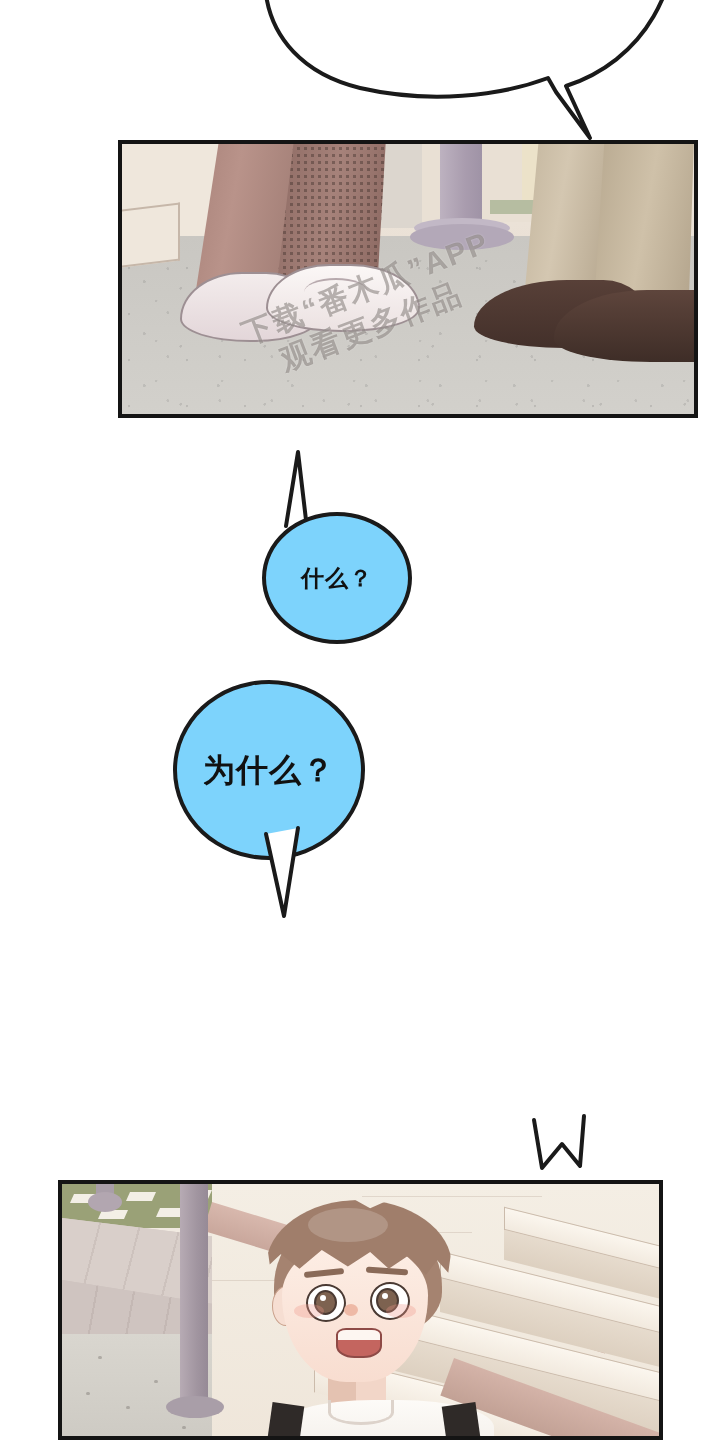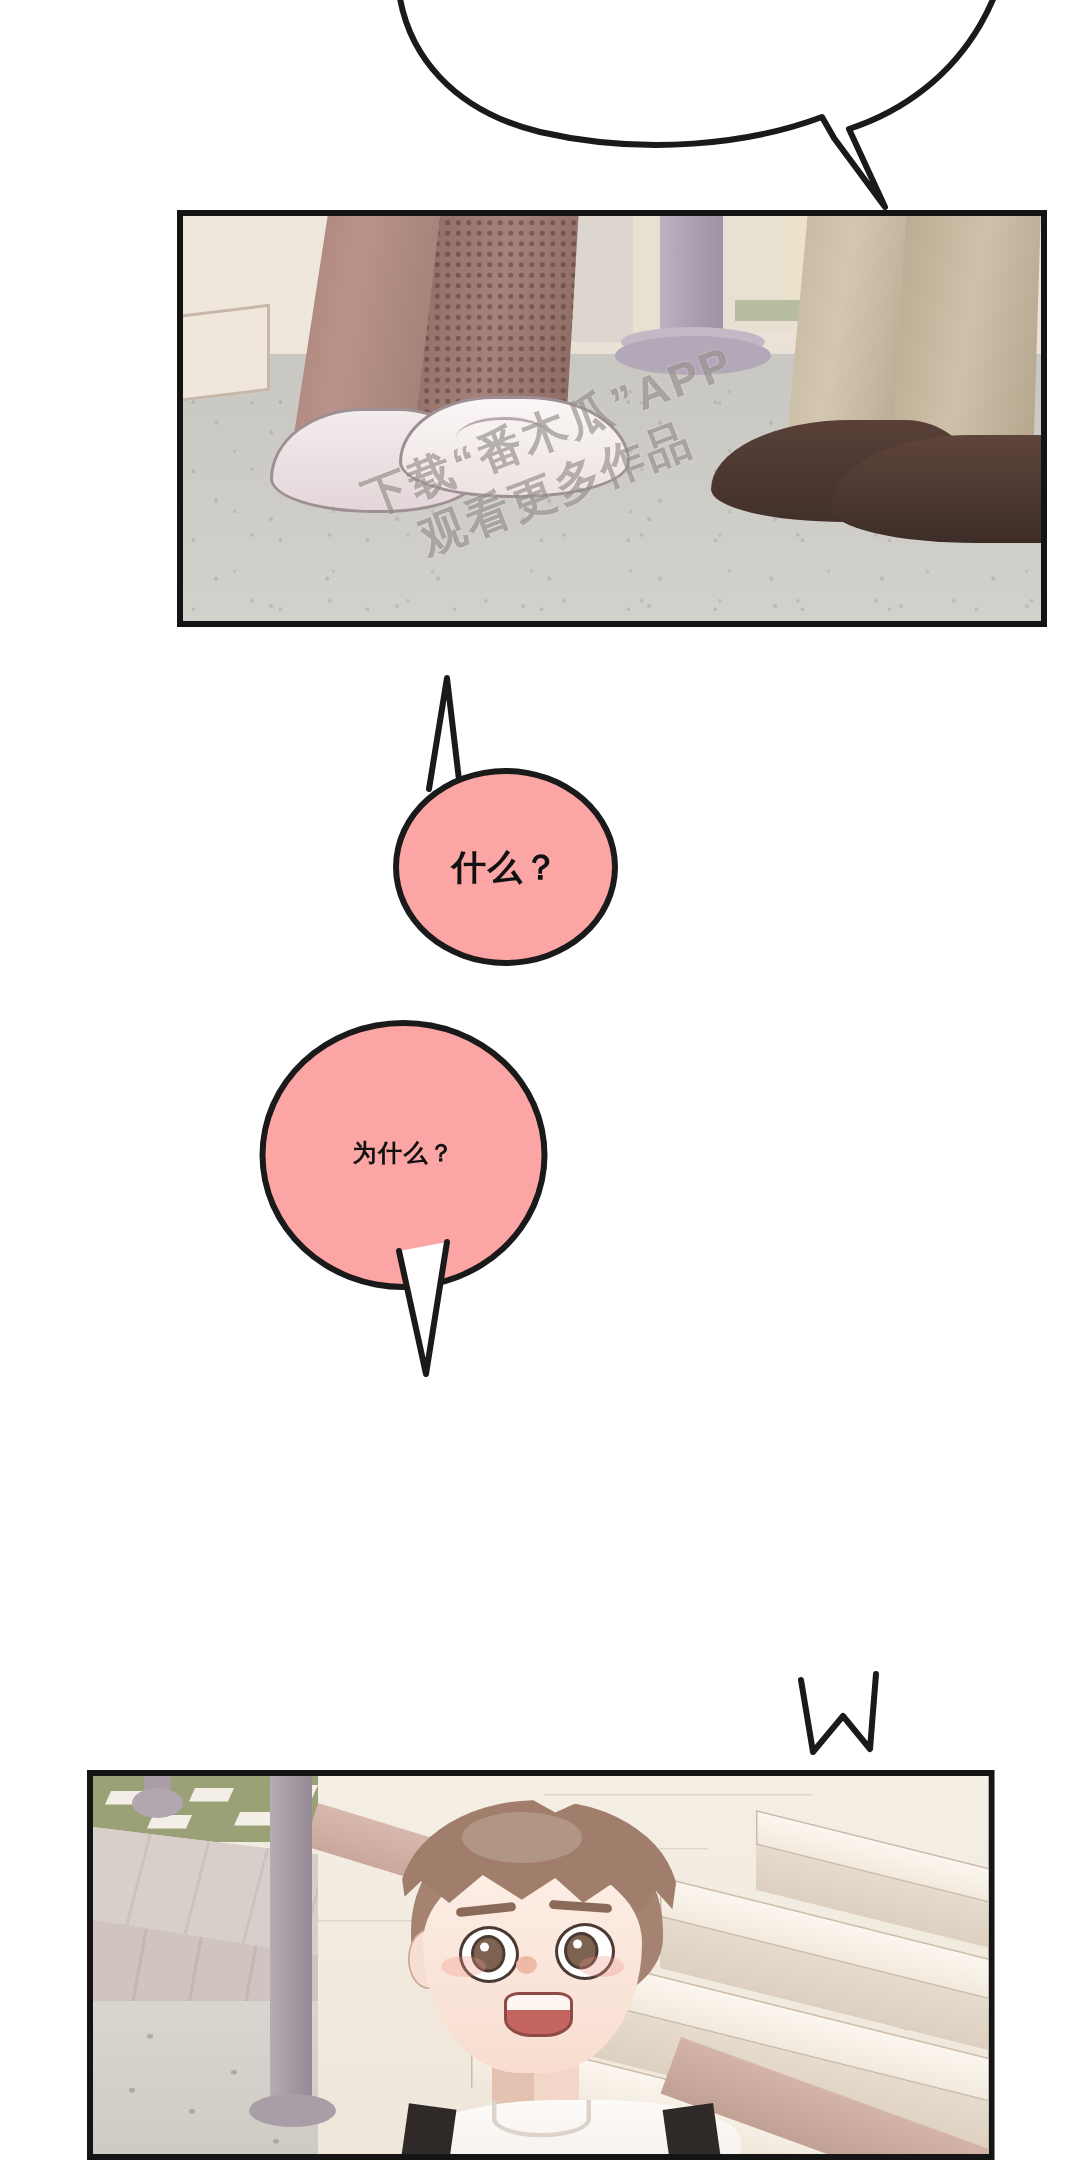--- a/index.html
+++ b/index.html
@@ -326,21 +326,21 @@
     background: #2f2a28; transform: rotate(8deg);
   }
   .boy .strap-r {
     position: absolute; left: 188px; top: 196px; width: 34px; height: 64px;
     background: #2f2a28; transform: rotate(-8deg);
   }
 
   
   .bubble {
     position: absolute;
-    background: #fca5a5;
+    background: #7dd3fc;
     border: 4px solid #1a1a1a;
     border-radius: 50%;
     display: flex;
     align-items: center;
     justify-content: center;
     box-sizing: border-box;
   }
   .bubble-text {
     color: #111111;
     text-align: center;
@@ -354,21 +354,21 @@
   #bubble-what {
     left: 262px; top: 512px; width: 150px; height: 132px;
   }
   #bubble-why {
     left: 173px; top: 680px; width: 192px; height: 180px;
   }
   #bubble-because {
     left: 352px; top: 890px; width: 296px; height: 282px;
   }
   #bubble-what .bubble-text { font-size: 23px; }
-  #bubble-why .bubble-text { font-size: 16px; }
+  #bubble-why .bubble-text { font-size: 32px; }
   #bubble-because .bubble-text { font-size: 25px; }
 </style>
 </head>
 <body>
 
 <div id="page">
 
   <div class="layer" style="left:0;top:0;width:720px;height:150px;">
     <svg class="tail-svg" width="720" height="150" viewBox="0 0 720 150">
       <path d="M 325 -150 C 235 -60 245 60 360 88 C 430 104 500 96 548 78

